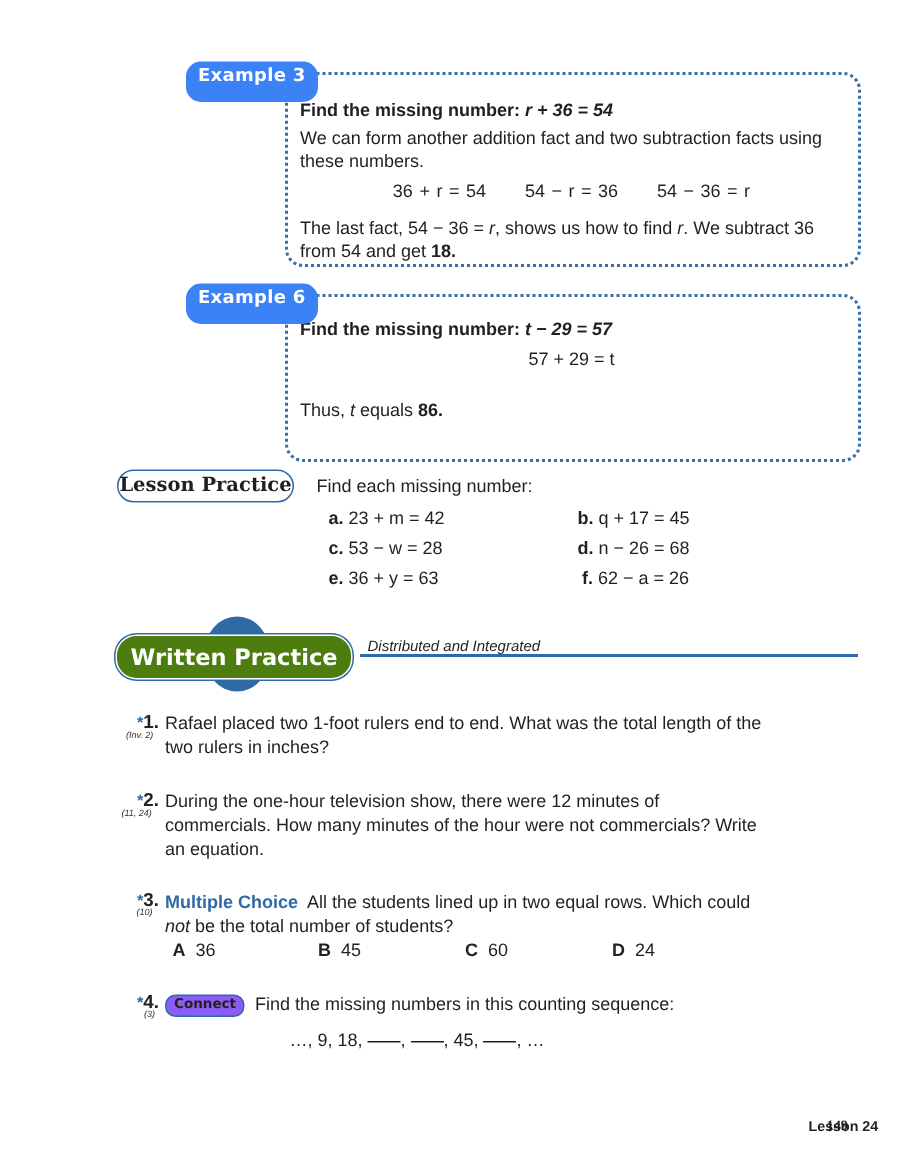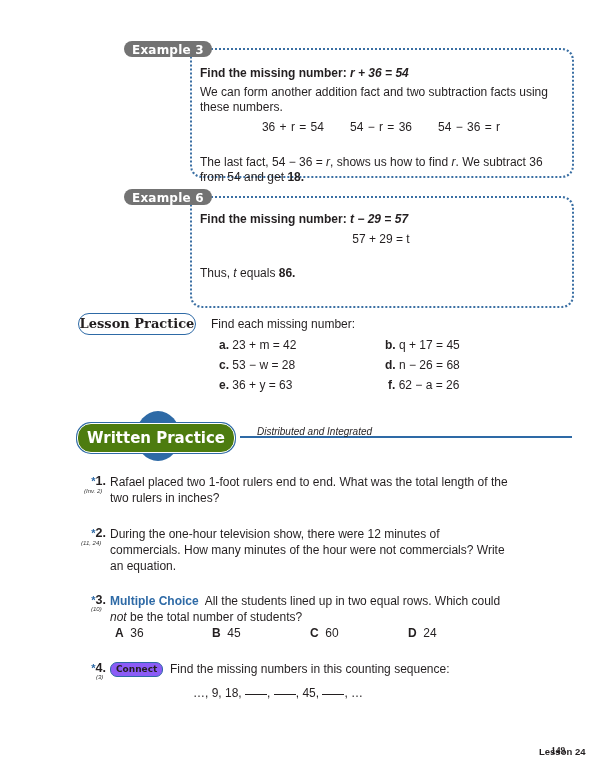--- a/index.html
+++ b/index.html
@@ -12,22 +12,22 @@
   .b { font-weight: bold; }
 
   
   .ex-box {
     position: absolute; left: 190px; width: 380px;
     border: 2px dotted #3a6fa3; border-left-style: dotted;
     border-radius: 0 12px 12px 12px;
     border-top: 2px dotted #3a6fa3;
   }
   .ex-tab {
-    position: absolute; height: 16px; border-radius: 10px;
-    background: #737373; color: #fff; font-weight: bold; font-size: 12px;
+    position: absolute; height: 27px; border-radius: 10px;
+    background: #3b82f6; color: #fff; font-weight: bold; font-size: 12px;
     line-height: 18px; padding: 0 8px; letter-spacing: 0.2px;
     font-family: "DejaVu Sans", sans-serif;
   }
   .ex-content { position: absolute; left: 8px; right: 10px; font-size: 12px; line-height: 15px; }
   .ex-content p { margin: 0; }
   .center { text-align: center; }
 
   
   .lp-badge {
     position: absolute; left: 78px; top: 313px; height: 20px; width: 116px;
@@ -39,21 +39,21 @@
 
   
   .wp-circle { position: absolute; left: 136px; top: 411px; width: 44px; height: 50px; border-radius: 50%; background: #2e6aa6; }
   .wp-pill {
     position: absolute; left: 77px; top: 423px; width: 156px; height: 28px;
     border-radius: 14px; background: #4d7c0f; border: 1.5px solid #ffffff; box-shadow: 0 0 0 1px #2e6aa6;
     color: #fff; font-weight: bold; font-size: 15px; line-height: 28px; text-align: center;
     font-family: "DejaVu Sans", sans-serif;
   }
   .wp-line { position: absolute; left: 240px; top: 436px; width: 332px; height: 2px; background: #2e6aa6; }
-  .wp-sub { position: absolute; left: 245px; top: 426px; font-size: 10px; font-style: italic; margin-left: 12px; }
+  .wp-sub { position: absolute; left: 245px; top: 426px; font-size: 10px; font-style: italic; }
 
   .q-num { position: absolute; font-weight: bold; font-size: 12.5px; text-align: right; width: 30px; }
   .q-num .star { color: #2e6aa6; font-size: 11px; }
   .q-ref { position: absolute; font-size: 6px; font-style: italic; color: #333; width: 30px; text-align: left; }
   .q-text { position: absolute; left: 110px; font-size: 12px; line-height: 16px; width: 400px; }
   .mc-label { color: #2e6aa6; font-weight: bold; }
   .choice { position: absolute; font-size: 12px; }
   .connect {
     display: inline-block; padding: 0 5px; height: 13px; line-height: 13px; border-radius: 7px;
     background: #8b5cf6; border: 1px solid #2e6aa6; font-weight: bold; font-size: 9px; vertical-align: 1px;
@@ -66,21 +66,21 @@
 </head>
 <body>
 
 <div class="ex-box" style="top:48px; height:126px;">
   <div class="ex-content" style="top:16px;">
     <p class="b"><span>Find the missing number:</span> <span class="i">r + 36 = 54</span></p>
     <p style="margin-top:4px;">We can form another addition fact and two subtraction facts using these numbers.</p>
     <p class="center" style="margin-top:5px; word-spacing:1px;">
       <span>36 + r = 54</span>&nbsp;&nbsp;&nbsp;&nbsp;&nbsp;&nbsp;<span>54 − r = 36</span>&nbsp;&nbsp;&nbsp;&nbsp;&nbsp;&nbsp;<span>54 − 36 = r</span>
     </p>
-    <p style="margin-top:20px;"><span>The last fact, 54 − 36 = </span><span class="i">r</span><span>, shows us how to find </span><span class="i">r</span><span>. We subtract 36 from 54 and get </span><span class="b">18.</span></p>
+    <p style="margin-top:10px;"><span>The last fact, 54 − 36 = </span><span class="i">r</span><span>, shows us how to find </span><span class="i">r</span><span>. We subtract 36 from 54 and get </span><span class="b">18.</span></p>
   </div>
 </div>
 <div class="ex-tab" style="left:124px; top:41px;">Example 3</div>
 
 <div class="ex-box" style="top:196px; height:108px;">
   <div class="ex-content" style="top:14px;">
     <p class="b"><span>Find the missing number:</span> <span class="i">t − 29 = 57</span></p>
     <p class="center" style="margin-top:5px;">57 + 29 = t</p>
     <p style="margin-top:19px;"><span>Thus, </span><span class="i">t</span><span> equals </span><span class="b">86.</span></p>
   </div>

